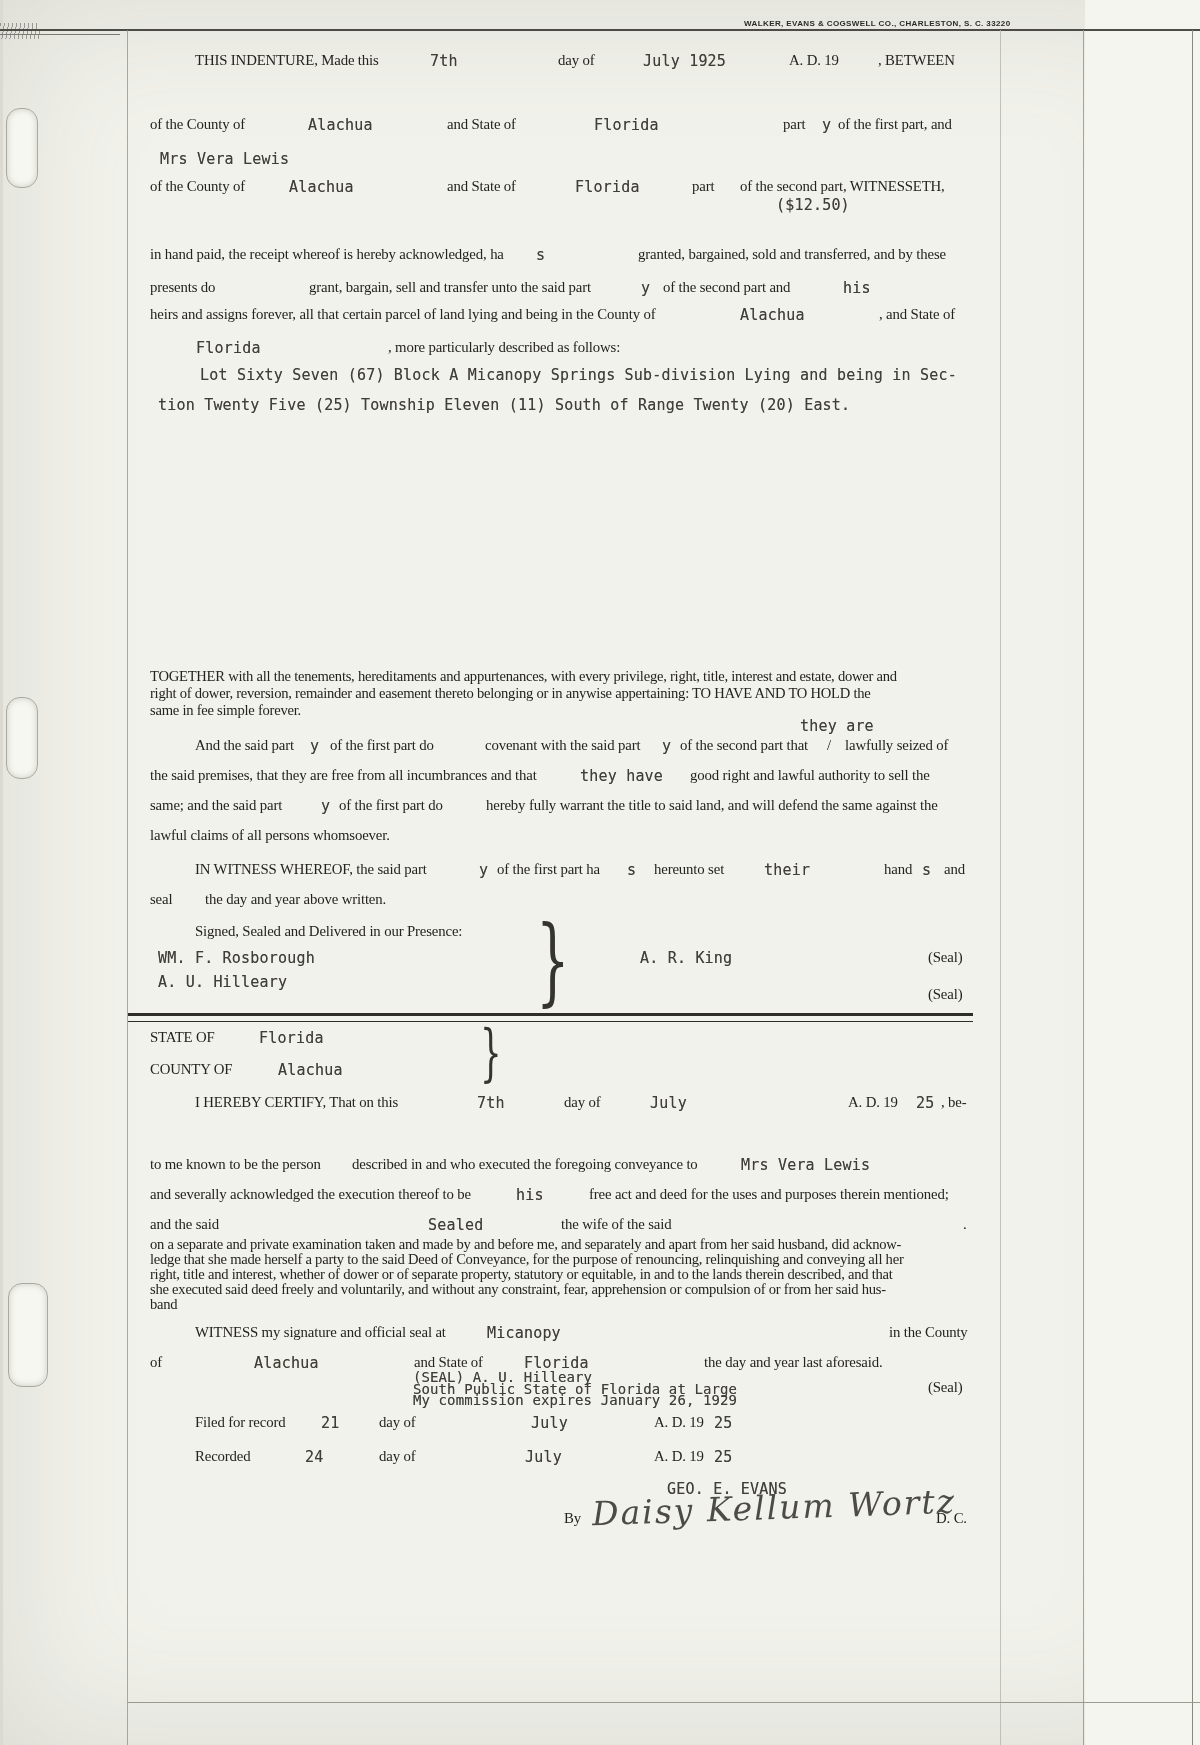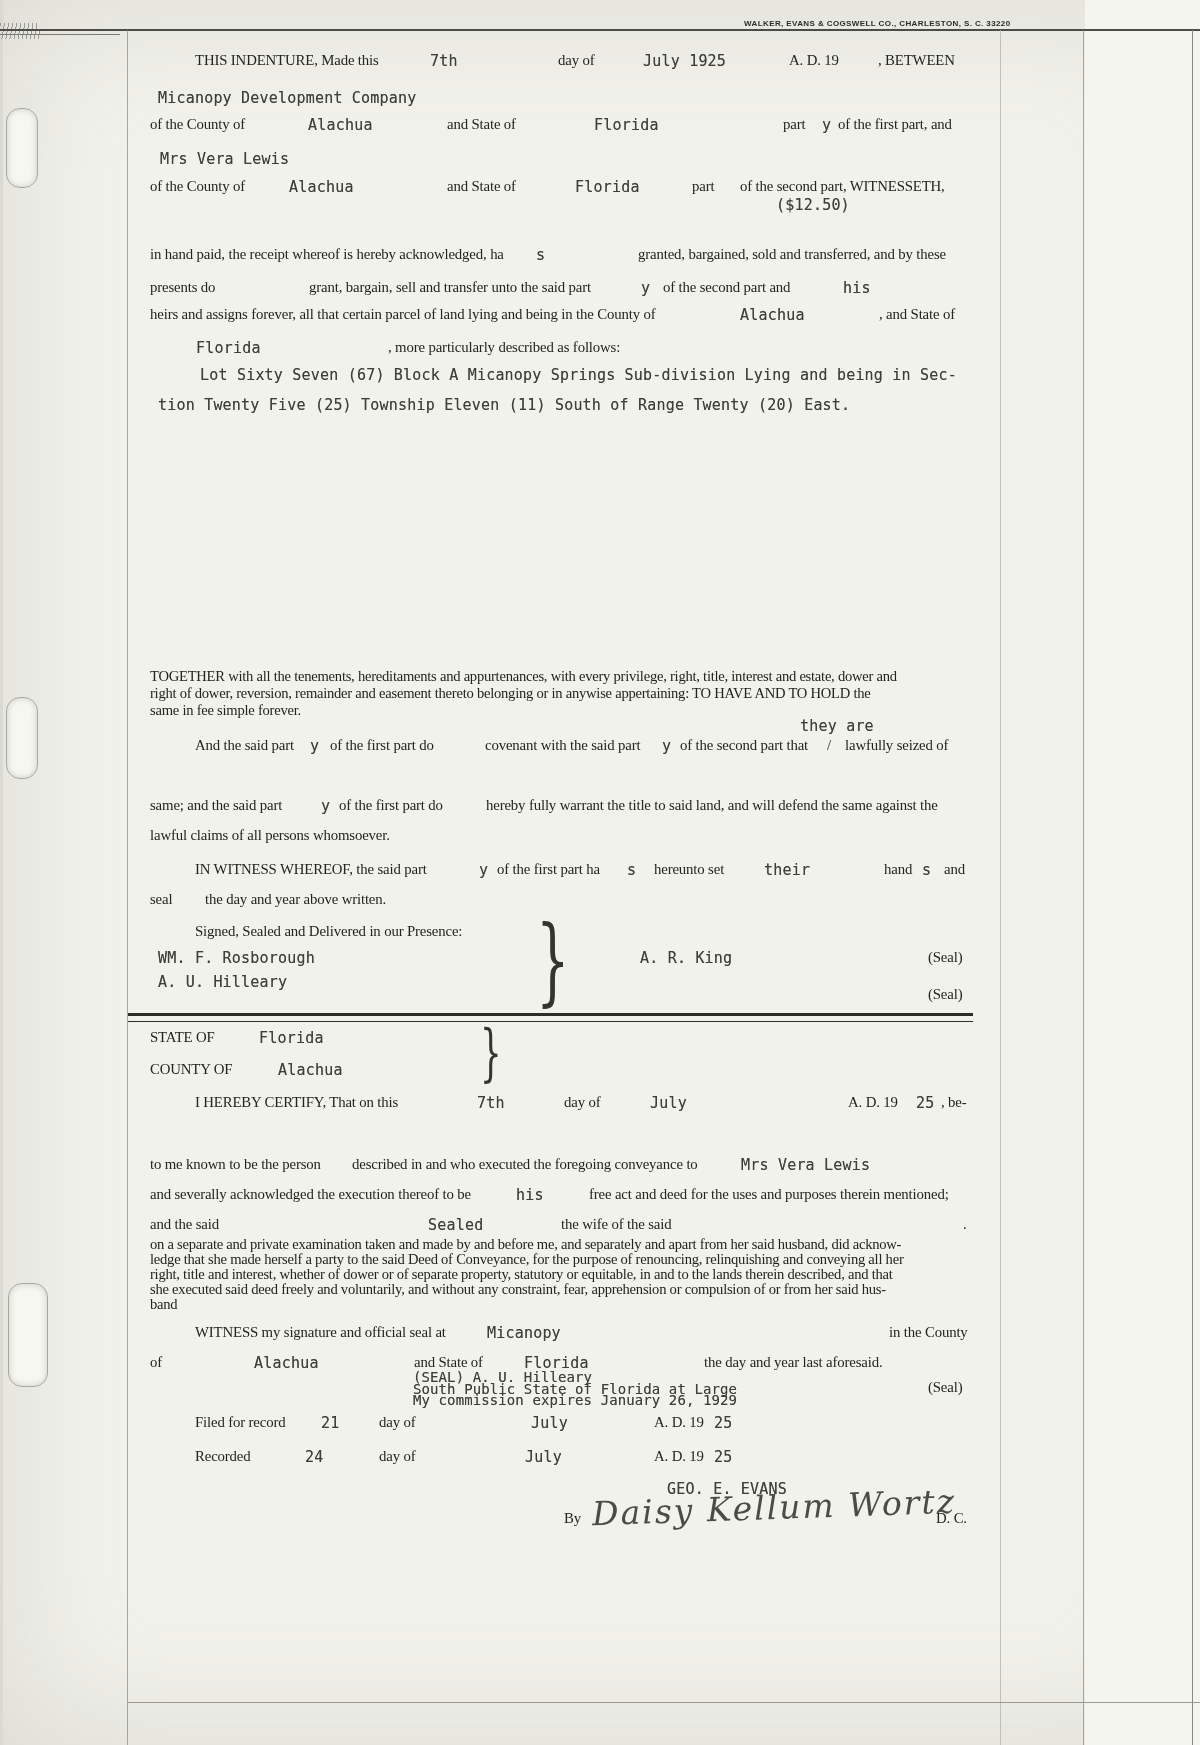--- a/index.html
+++ b/index.html
@@ -62,23 +62,20 @@
 
   <div class="row" style="top:52px">
     <span class="p" style="left:195px">THIS INDENTURE, Made this</span>
     <span class="t" style="left:430px">7th</span>
     <span class="p" style="left:558px">day of</span>
     <span class="t" style="left:643px">July 1925</span>
     <span class="p" style="left:789px">A. D. 19</span>
     <span class="p" style="left:878px">, BETWEEN</span>
   </div>
 
-  <div class="row" style="top:89px">
-    <span class="t" style="left:158px">Micanopy Development Company</span>
-  </div>
 
   <div class="row" style="top:116px">
     <span class="p" style="left:150px">of the County of</span>
     <span class="t" style="left:308px">Alachua</span>
     <span class="p" style="left:447px">and State of</span>
     <span class="t" style="left:594px">Florida</span>
     <span class="p" style="left:783px">part</span>
     <span class="t" style="left:822px">y</span>
     <span class="p" style="left:838px">of the first part, and</span>
   </div>
@@ -151,20 +148,25 @@
     <span class="p" style="left:195px">And the said part</span>
     <span class="t" style="left:310px">y</span>
     <span class="p" style="left:330px">of the first part do</span>
     <span class="p" style="left:485px">covenant with the said part</span>
     <span class="t" style="left:662px">y</span>
     <span class="p" style="left:680px">of the second part that</span>
     <span class="p" style="left:827px">/</span>
     <span class="p" style="left:845px">lawfully seized of</span>
   </div>
 
+  <div class="row" style="top:767px">
+    <span class="p" style="left:150px">the said premises, that they are free from all incumbrances and that</span>
+    <span class="t" style="left:580px">they have</span>
+    <span class="p" style="left:690px">good right and lawful authority to sell the</span>
+  </div>
 
   <div class="row" style="top:797px">
     <span class="p" style="left:150px">same; and the said part</span>
     <span class="t" style="left:321px">y</span>
     <span class="p" style="left:339px">of the first part do</span>
     <span class="p" style="left:486px">hereby fully warrant the title to said land, and will defend the same against the</span>
   </div>
 
   <div class="row" style="top:827px">
     <span class="p" style="left:150px">lawful claims of all persons whomsoever.</span>

